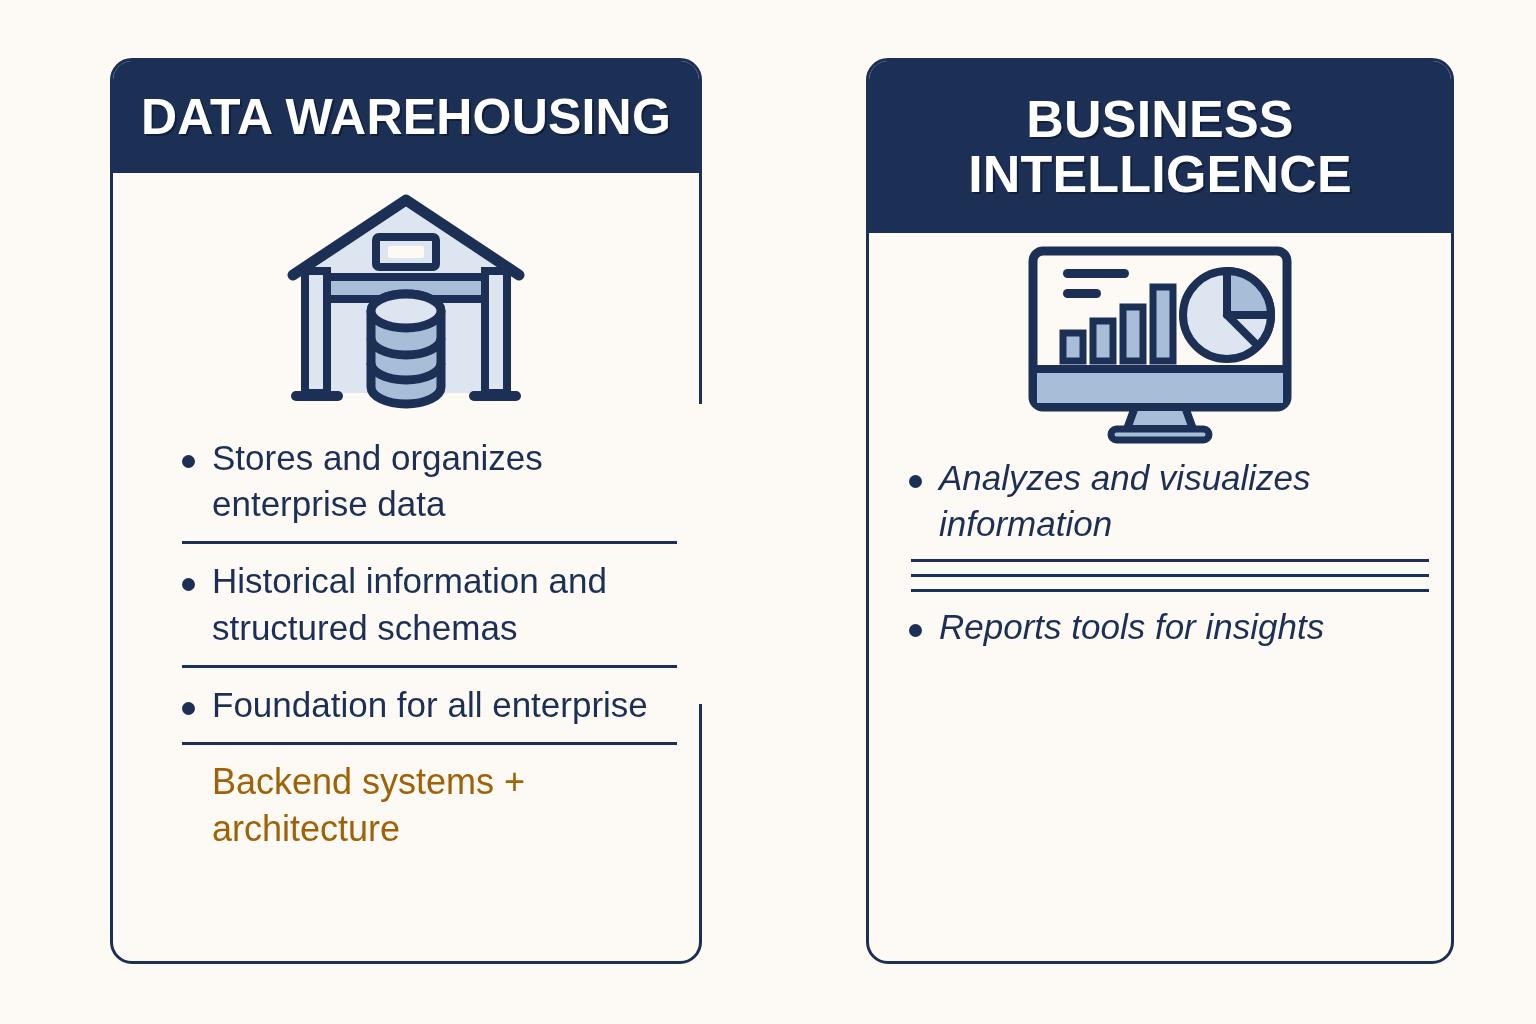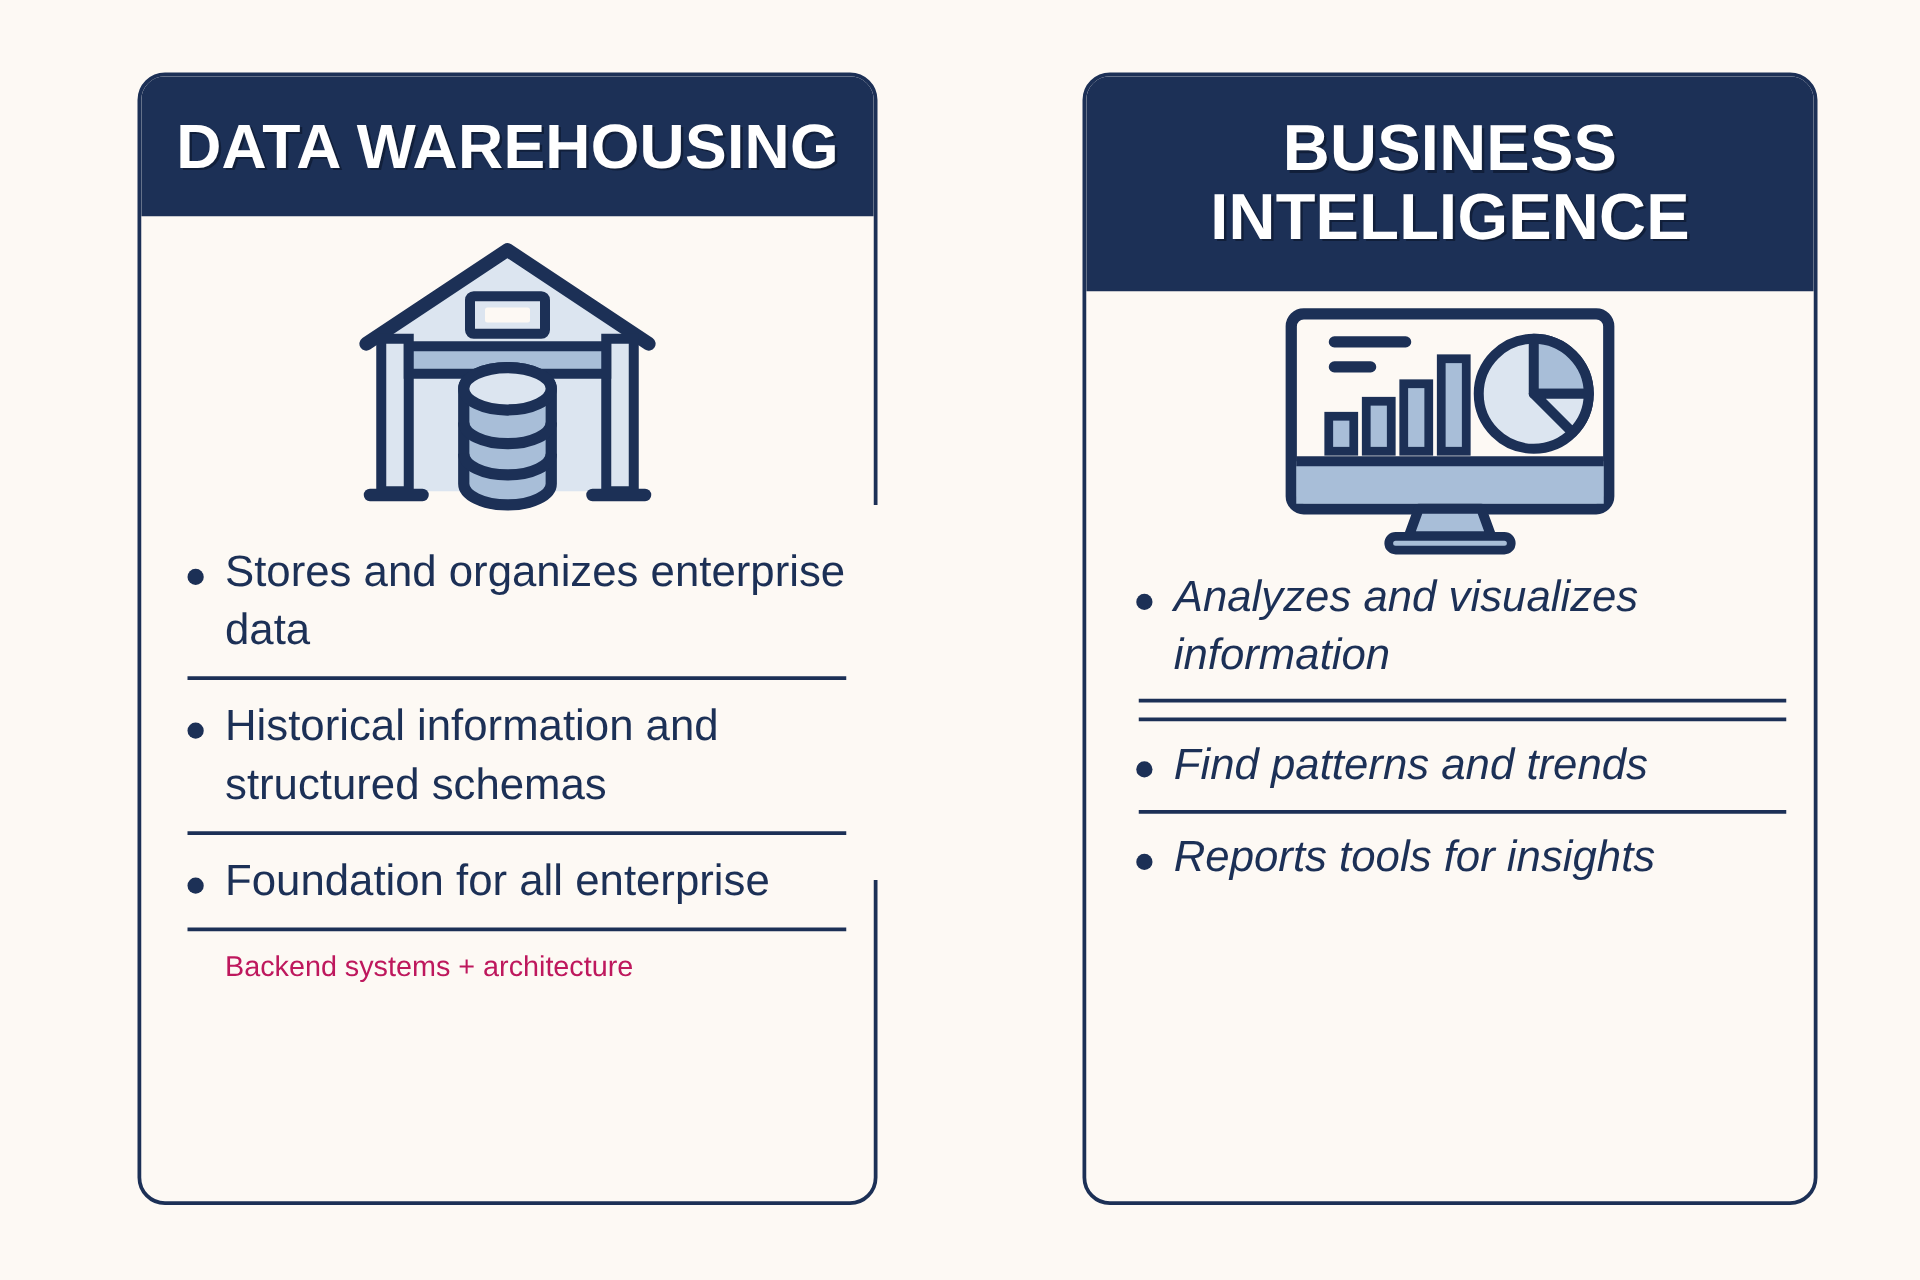--- a/index.html
+++ b/index.html
@@ -82,21 +82,21 @@
   }
   .card-left .icon-wrap { height: 262px; }
   .card-right .icon-wrap { height: 222px; }
 
   
   .bullets {
     list-style: none;
     margin: 0;
     padding: 0;
   }
-  .card-left .bullets { padding: 0 0 0 25px; }
+  .card-left .bullets { padding: 0 0 0 25px; margin-left: 32px; }
   .card-right .bullets { padding: 0 0 0 28px; font-style: italic; }
 
   .bullet-item {
     position: relative;
     color: #1c3056;
     font-size: 35px;
     line-height: 1.32;
     padding: 0 18px 0 42px;
     box-sizing: border-box;
   }
@@ -117,22 +117,22 @@
   .bullet-text { display: block; }
 
   .divider {
     height: 3px;
     background: #1c3056;
     margin: 14px 22px 14px 12px;
   }
   .card-right .divider { margin: 12px 22px 12px 14px; }
 
   .footnote {
-    color: #be185d;
-    font-size: 23px;
+    color: #a16207;
+    font-size: 36px;
     line-height: 1.3;
     padding: 0 18px 0 42px;
     box-sizing: border-box;
   }
 
   
   .center-text {
     position: absolute;
     left: 655px;
     top: 424px;
@@ -255,23 +255,20 @@
           </svg>
         </span>
       </div>
 
       <ul class="bullets">
         <li class="bullet-item">
           <span class="bullet-text">Analyzes and visualizes information</span>
         </li>
         <li class="divider"></li>
         <li class="divider"></li>
-        <li class="bullet-item">
-          <span class="bullet-text">Find patterns and trends</span>
-        </li>
         <li class="divider"></li>
         <li class="bullet-item">
           <span class="bullet-text">Reports tools for insights</span>
         </li>
       </ul>
 
     </div>
   </div>
 
   <div class="border-gap"></div>

